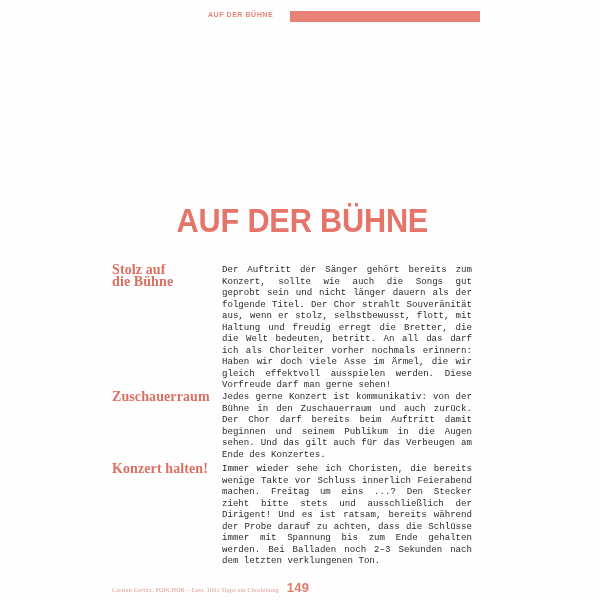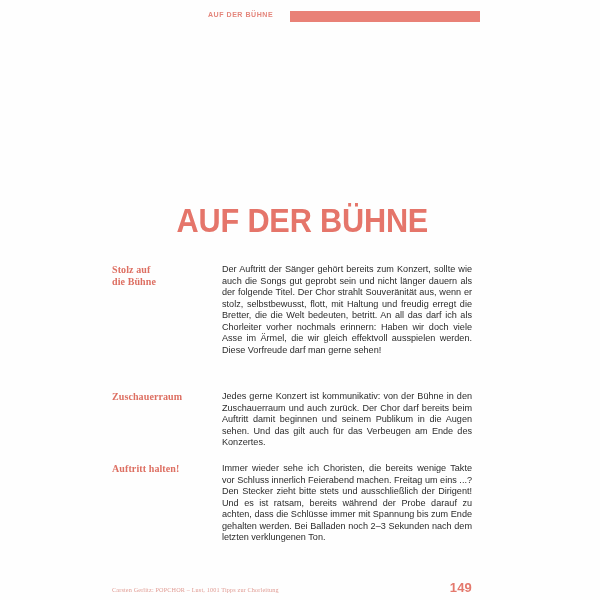--- a/index.html
+++ b/index.html
@@ -80,52 +80,52 @@
     left: 112px;
     width: 360px;
   }
   .block-label {
     position: absolute;
     left: 0;
     top: 0;
     width: 96px;
     font-family: "Liberation Serif", "DejaVu Serif", serif;
     font-weight: bold;
-    font-size: 10px;
+    font-size: 14px;
     line-height: 11.5px;
     color: #dd6f62;
     letter-spacing: 0.1px;
   }
   .block-body {
     position: absolute;
     left: 110px;
     top: 0;
     width: 250px;
-    font-family: Liberation Sans, sans-serif;
+    font-family: Liberation Mono, monospace;
     font-size: 9.1px;
     line-height: 11.55px;
     color: #2b2b2b;
     text-align: justify;
     text-justify: inter-word;
     hyphens: manual;
   }
 
   #block-1 { top: 264px; }
   #block-2 { top: 391px; }
   #block-3 { top: 463px; }
 
   
   .footer {
     position: absolute;
     left: 112px;
     top: 580px;
     width: 360px;
     display: flex;
     align-items: baseline;
-    justify-content: space-between;
+    justify-content: flex-start;
     gap: 8px;
   }
   .footer-credit {
     font-family: "Liberation Serif", "DejaVu Serif", serif;
     font-size: 6.2px;
     letter-spacing: 0.15px;
     color: #e09b93;
     white-space: nowrap;
   }
   .footer-page {
@@ -152,21 +152,21 @@
     <div class="block-label">Stolz auf<br>die Bühne</div>
     <div class="block-body">Der Auftritt der Sänger gehört bereits zum Konzert, sollte wie auch die Songs gut geprobt sein und nicht länger dauern als der folgende Titel. Der Chor strahlt Souveränität aus, wenn er stolz, selbstbewusst, flott, mit Haltung und freudig erregt die Bretter, die die Welt bedeuten, betritt. An all das darf ich als Chorleiter vorher nochmals erinnern: Haben wir doch viele Asse im Ärmel, die wir gleich effektvoll ausspielen werden. Diese Vorfreude darf man gerne sehen!</div>
   </div>
 
   <div class="block" id="block-2">
     <div class="block-label">Zuschauerraum</div>
     <div class="block-body">Jedes gerne Konzert ist kommunikativ: von der Bühne in den Zuschauerraum und auch zurück. Der Chor darf bereits beim Auftritt damit beginnen und seinem Publikum in die Augen sehen. Und das gilt auch für das Verbeugen am Ende des Konzertes.</div>
   </div>
 
   <div class="block" id="block-3">
-    <div class="block-label">Auftritt halten!</div>
+    <div class="block-label">Konzert halten!</div>
     <div class="block-body">Immer wieder sehe ich Choristen, die bereits wenige Takte vor Schluss innerlich Feierabend machen. Freitag um eins ...? Den Stecker zieht bitte stets und ausschließlich der Dirigent! Und es ist ratsam, bereits während der Probe darauf zu achten, dass die Schlüsse immer mit Spannung bis zum Ende gehalten werden. Bei Balladen noch 2–3 Sekunden nach dem letzten verklungenen Ton.</div>
   </div>
 
   <div class="footer">
     <div class="footer-credit">Carsten Gerlitz: POPCHOR – Lust, 1001 Tipps zur Chorleitung</div>
     <div class="footer-page">149</div>
   </div>
 
 </div>
 

